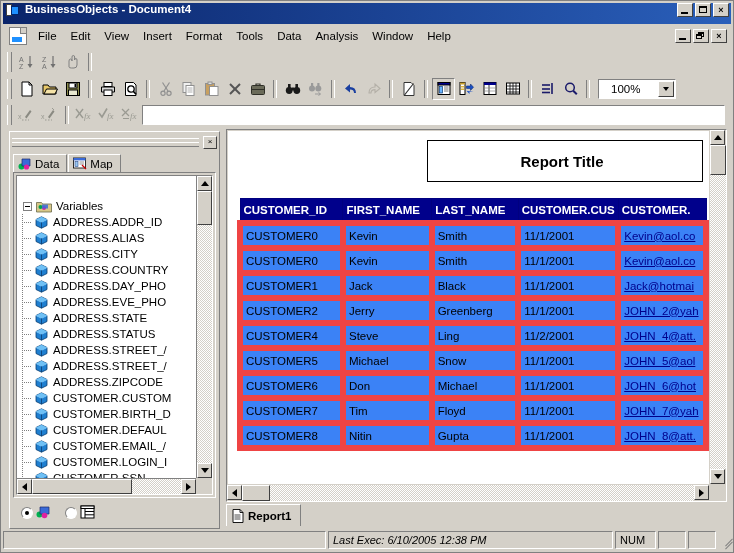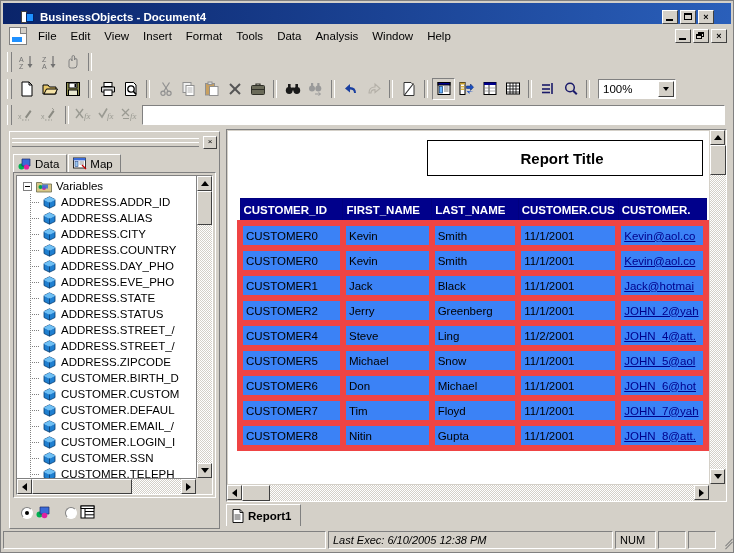--- a/index.html
+++ b/index.html
@@ -24,22 +24,22 @@
     box-sizing: border-box;
   }
 
   
   .titlebar {
     position: absolute;
     left: 2px; top: 2px;
     width: 728px; height: 28px;
     background: linear-gradient(to right, #0a246a, #2a5fba);
     display: flex;
-    align-items: center;
-    padding: 0 17px;
+    align-items: flex-start;
+    padding: 0 2px;
     box-sizing: border-box;
   }
   .titlebar-icon {
     width: 16px; height: 14px;
     margin-right: 4px;
     position: relative;
     flex: 0 0 auto;
   }
   .titlebar-icon .sq1 {
     position: absolute; left: 1px; top: 1px;
@@ -184,21 +184,21 @@
     background: #ffffff;
     border: 1px solid;
     border-color: #808080 #ffffff #ffffff #808080;
     box-sizing: border-box;
     display: flex; align-items: center;
     margin-left: 4px;
     flex: 0 0 auto;
   }
   .zoom-combo .val {
     flex: 1 1 auto;
-    padding-left: 4px;
+    padding-left: 12px;
     font-size: 11.5px;
   }
   .zoom-combo .arrow {
     width: 16px; height: 16px;
     margin-right: 1px;
     background: #d4d0c8;
     border: 1px solid;
     border-color: #ffffff #404040 #404040 #ffffff;
     box-sizing: border-box;
     display: flex; align-items: center; justify-content: center;
@@ -297,30 +297,31 @@
   }
   .tree-scrollarea {
     position: absolute;
     left: 0; top: 0; right: 16px; bottom: 16px;
     overflow: hidden;
     background: #ffffff;
   }
   .tree-list {
     padding: 2px 0 0 0;
     white-space: nowrap;
+    margin-top: 20px;
   }
   .tree-node {
     height: 16px;
     display: flex;
     align-items: center;
     font-size: 11.5px;
     padding-left: 6px;
     cursor: default;
   }
-  .tree-node.child { padding-left: 12px; }
+  .tree-node.child { padding-left: 4px; }
   .expander {
     width: 9px; height: 9px;
     border: 1px solid #808080;
     background: #fff;
     margin-right: 4px;
     position: relative;
     flex: 0 0 auto;
     box-sizing: border-box;
   }
   .expander::before {
@@ -439,21 +440,21 @@
   }
   .report-page {
     position: absolute;
     left: 0; top: 0;
     width: 100%; height: 100%;
     background: #ffffff;
   }
   .report-title-box {
     position: absolute;
     left: 199px; top: 9px;
-    width: 276px; height: 36px;
+    width: 276px; height: 42px;
     border: 1px solid #000;
     box-sizing: border-box;
     display: flex;
     align-items: center;
     justify-content: center;
   }
   .report-title-text {
     font-size: 15px;
     font-weight: bold;
     color: #000;
@@ -1047,31 +1048,31 @@
                 <span class="tree-label">ADDRESS.ZIPCODE</span>
               </div>
               <div class="tree-node child">
                 <span class="dotline"></span>
                 <span class="cube-icon"><svg width="13" height="13" viewBox="0 0 13 13">
                     <path d="M1 3.5 L6.5 0.8 L12 3.5 L12 9.5 L6.5 12.2 L1 9.5 Z" fill="#1f7fd0" stroke="#0a3c70" stroke-width="0.8"></path>
                     <path d="M1 3.5 L6.5 6.2 L12 3.5" fill="none" stroke="#9ad8ff" stroke-width="0.8"></path>
                     <path d="M6.5 6.2 L6.5 12.2" fill="none" stroke="#0a3c70" stroke-width="0.8"></path>
                     <path d="M1 3.5 L6.5 0.8 L12 3.5 L6.5 6.2 Z" fill="#6ec0f5"></path>
                   </svg></span>
+                <span class="tree-label">CUSTOMER.CUSTOM</span>
+              </div>
+              <div class="tree-node child">
+                <span class="dotline"></span>
+                <span class="cube-icon"><svg width="13" height="13" viewBox="0 0 13 13">
+                    <path d="M1 3.5 L6.5 0.8 L12 3.5 L12 9.5 L6.5 12.2 L1 9.5 Z" fill="#1f7fd0" stroke="#0a3c70" stroke-width="0.8"></path>
+                    <path d="M1 3.5 L6.5 6.2 L12 3.5" fill="none" stroke="#9ad8ff" stroke-width="0.8"></path>
+                    <path d="M6.5 6.2 L6.5 12.2" fill="none" stroke="#0a3c70" stroke-width="0.8"></path>
+                    <path d="M1 3.5 L6.5 0.8 L12 3.5 L6.5 6.2 Z" fill="#6ec0f5"></path>
+                  </svg></span>
                 <span class="tree-label">CUSTOMER.BIRTH_D</span>
-              </div>
-              <div class="tree-node child">
-                <span class="dotline"></span>
-                <span class="cube-icon"><svg width="13" height="13" viewBox="0 0 13 13">
-                    <path d="M1 3.5 L6.5 0.8 L12 3.5 L12 9.5 L6.5 12.2 L1 9.5 Z" fill="#1f7fd0" stroke="#0a3c70" stroke-width="0.8"></path>
-                    <path d="M1 3.5 L6.5 6.2 L12 3.5" fill="none" stroke="#9ad8ff" stroke-width="0.8"></path>
-                    <path d="M6.5 6.2 L6.5 12.2" fill="none" stroke="#0a3c70" stroke-width="0.8"></path>
-                    <path d="M1 3.5 L6.5 0.8 L12 3.5 L6.5 6.2 Z" fill="#6ec0f5"></path>
-                  </svg></span>
-                <span class="tree-label">CUSTOMER.CUSTOM</span>
               </div>
               <div class="tree-node child">
                 <span class="dotline"></span>
                 <span class="cube-icon"><svg width="13" height="13" viewBox="0 0 13 13">
                     <path d="M1 3.5 L6.5 0.8 L12 3.5 L12 9.5 L6.5 12.2 L1 9.5 Z" fill="#1f7fd0" stroke="#0a3c70" stroke-width="0.8"></path>
                     <path d="M1 3.5 L6.5 6.2 L12 3.5" fill="none" stroke="#9ad8ff" stroke-width="0.8"></path>
                     <path d="M6.5 6.2 L6.5 12.2" fill="none" stroke="#0a3c70" stroke-width="0.8"></path>
                     <path d="M1 3.5 L6.5 0.8 L12 3.5 L6.5 6.2 Z" fill="#6ec0f5"></path>
                   </svg></span>
                 <span class="tree-label">CUSTOMER.DEFAUL</span>

